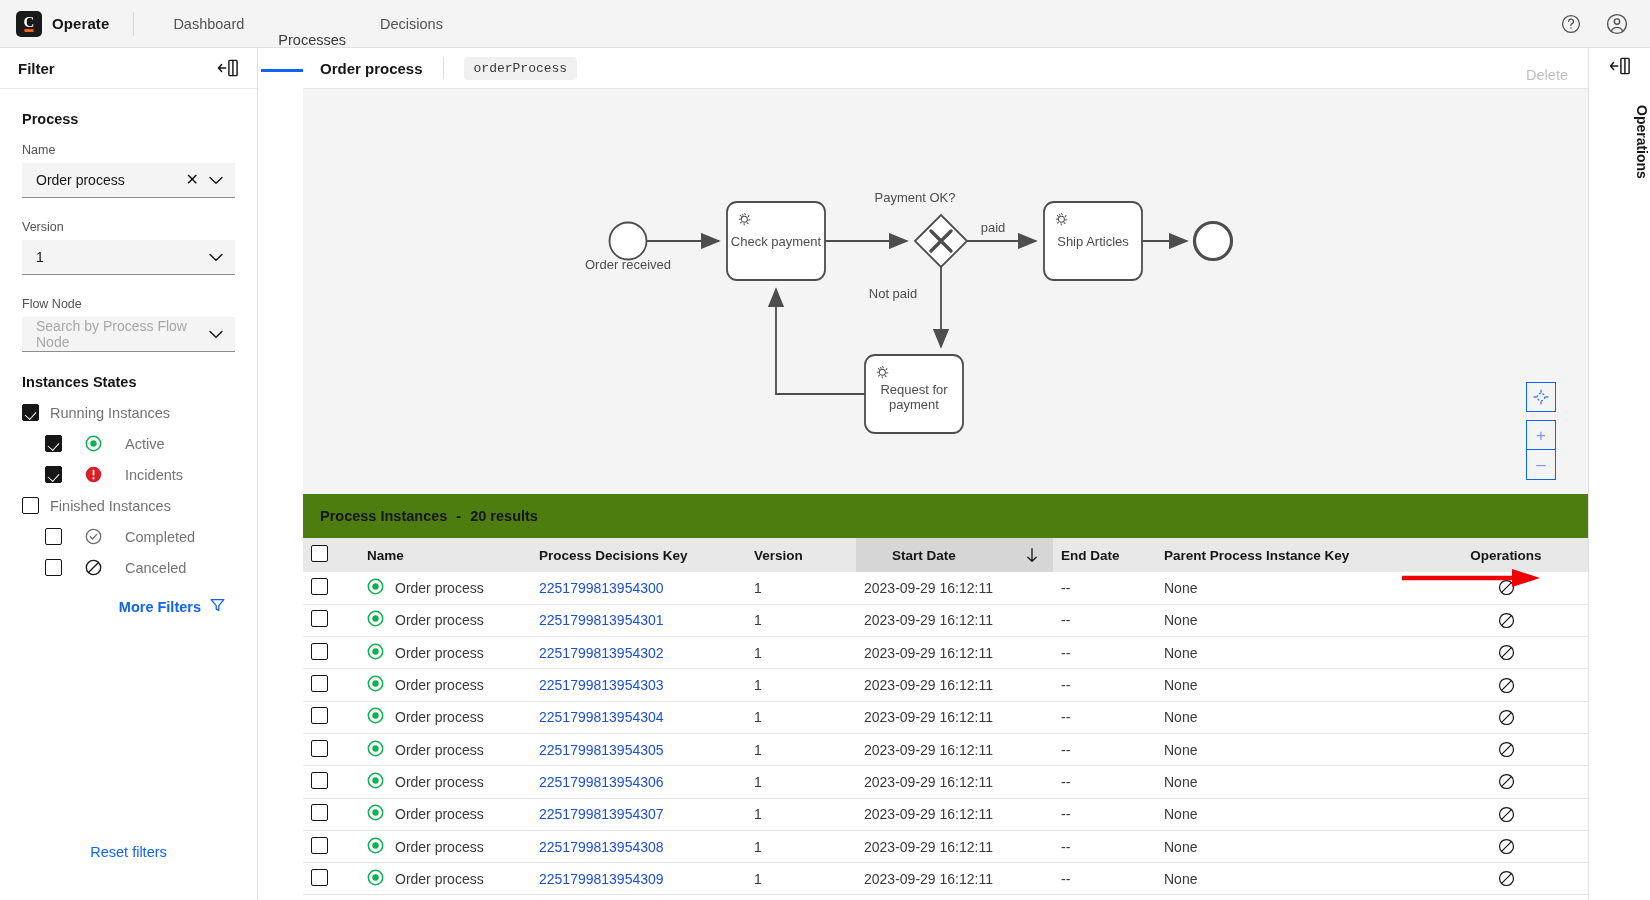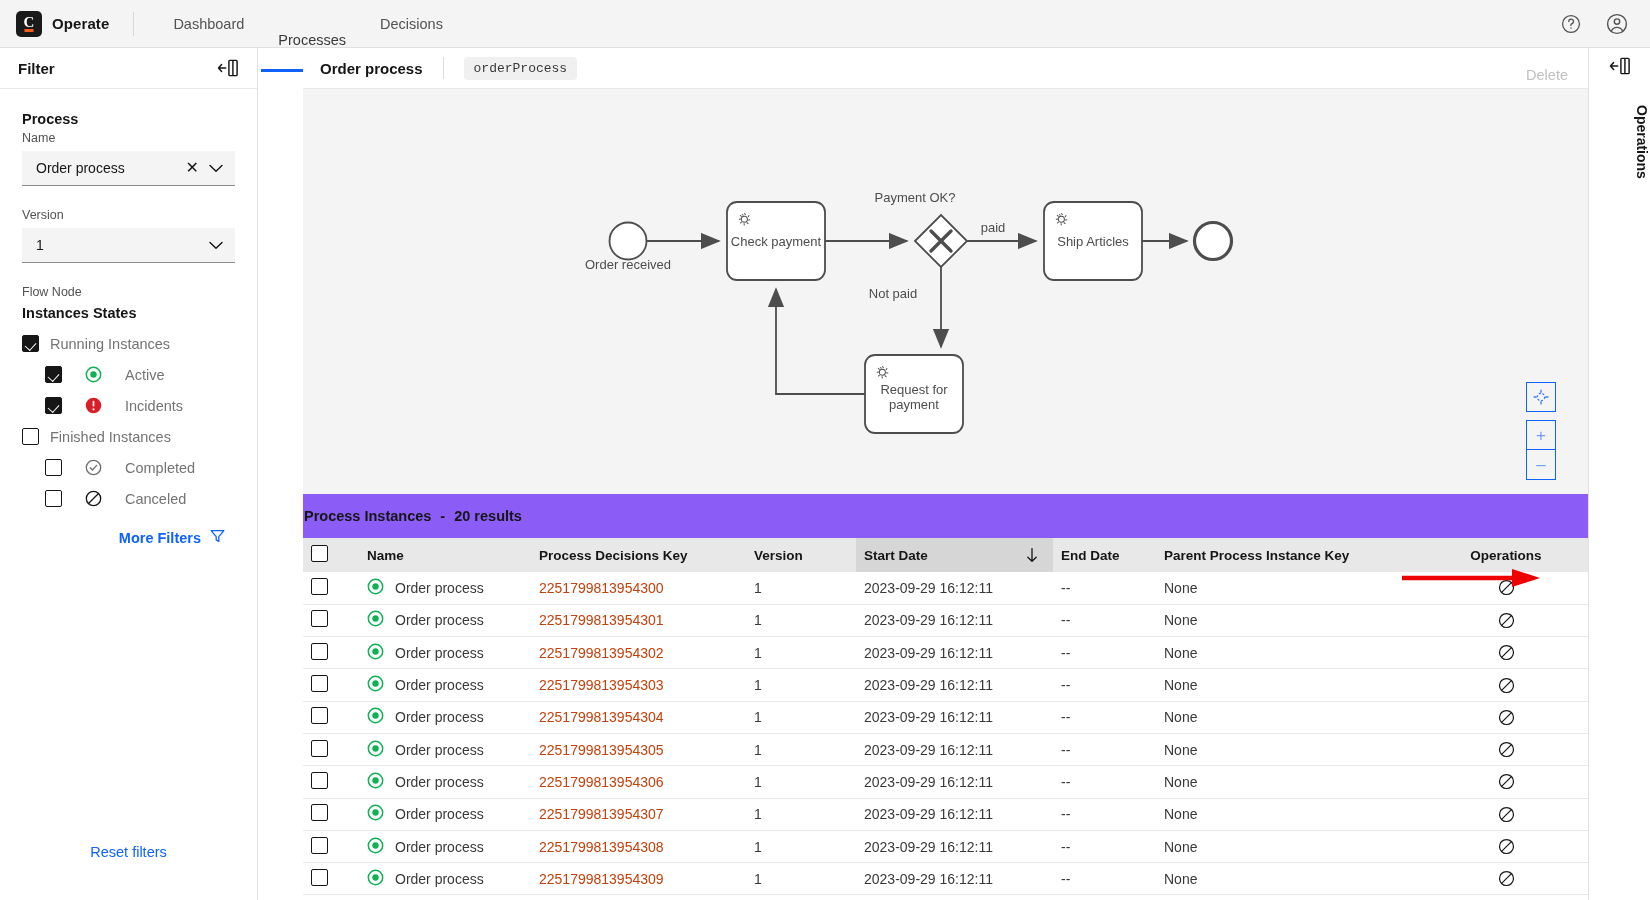--- a/index.html
+++ b/index.html
@@ -52,21 +52,21 @@
     position: absolute; left: 0; top: 48px; width: 258px; height: 852px;
     background: #fff; border-right: 1px solid #e0e0e0;
   }
   .filter-head {
     height: 41px; display: flex; align-items: center; justify-content: space-between;
     padding: 0 18px; border-bottom: 1px solid #e8e8e8;
   }
   .filter-head h2 { font-size: 15px; font-weight: bold; }
   .collapse-ic { cursor: pointer; display: flex; }
   .filter-body { padding: 22px 22px 0 22px; }
-  .sec-title { font-size: 14.5px; font-weight: bold; margin-bottom: 4px; }
+  .sec-title { font-size: 14.5px; font-weight: bold; margin-bottom: 16px; }
   .field-label { font-size: 12.5px; color: #525252; margin-bottom: 6px; }
   .sel {
     position: relative; height: 35px; background: #f4f4f4;
     border-bottom: 1px solid #8d8d8d; display: flex; align-items: center;
     padding: 0 8px 0 14px; margin-bottom: 22px; cursor: pointer;
   }
   .sel .val { font-size: 14px; color: #161616; flex: 1; }
   .sel .val.ph { color: #a8a8a8; }
   .sel .x { font-size: 16px; color: #161616; padding: 0 6px; line-height: 1; }
   .chev { display: flex; padding: 0 4px; }
@@ -113,38 +113,38 @@
   .zoombtn {
     width: 30px; height: 30px; border: 1px solid #0f62fe; background: transparent;
     display: flex; align-items: center; justify-content: center; cursor: pointer;
     color: #0f62fe;
   }
   .zoomgrp { display: flex; flex-direction: column; }
   .zoomgrp .zoombtn + .zoombtn { border-top: none; }
   .zoombtn .plus, .zoombtn .minus { color: #6f9bf5; font-size: 17px; line-height: 1; font-weight: 500; }
 
   
-  .tbl-head-row { height: 44px; display: flex; align-items: center; padding-left: 1px; background: #8b5cf6; }
+  .tbl-head-row { height: 44px; display: flex; align-items: center; padding-left: 17px; background: #4d7c0f; }
   .tbl-head-row .t { font-size: 14.5px; font-weight: bold; }
   .tbl-head-row .dash { font-size: 14.5px; font-weight: bold; margin: 0 9px; }
   table { width: 100%; border-collapse: collapse; table-layout: fixed; }
   thead th {
     background: #e8e8e8; height: 34px; font-size: 13.5px; font-weight: bold;
     color: #161616; text-align: left; padding: 0 8px; white-space: nowrap;
   }
   thead th.sorted { background: #d6d6d6; }
-  thead th .th-in { display: flex; align-items: center; }
+  thead th .th-in { display: flex; align-items: center; margin-left: 28px; }
   thead th .sort-ic { margin-left: auto; padding-right: 6px; display: flex; }
   tbody td {
     height: 32.3px; font-size: 14px; color: #393939; padding: 0 8px;
     border-bottom: 1px solid #e8e8e8; white-space: nowrap; overflow: hidden;
   }
   .cb { width: 17px; height: 17px; border: 1px solid #161616; border-radius: 2px; background: #fff; display: inline-block; cursor: pointer; }
   .name-cell { display: flex; align-items: center; gap: 11px; }
-  .key-link { color: #c2410c; text-decoration: none; font-size: 14px; }
+  .key-link { color: #1d4ed8; text-decoration: none; font-size: 14px; }
   .ops-cell { display: flex; justify-content: center; }
   .op-ic { cursor: pointer; display: flex; }
 
   
   col.c-chk { width: 56px; }
   col.c-name { width: 172px; }
   col.c-key { width: 215px; }
   col.c-ver { width: 110px; }
   col.c-sd { width: 197px; }
   col.c-ed { width: 103px; }
@@ -232,20 +232,28 @@
       <div class="sel">
         <span class="val">1</span>
         <span class="chev">
           <svg width="14" height="9" viewBox="0 0 14 9" fill="none" stroke="#161616" stroke-width="1.4">
               <path d="M1 1.5 7 7.3 13 1.5" stroke-linecap="round" stroke-linejoin="round"></path>
             </svg>
         </span>
       </div>
 
       <div class="field-label">Flow Node</div>
+      <div class="sel">
+        <span class="val ph">Search by Process Flow Node</span>
+        <span class="chev">
+          <svg width="14" height="9" viewBox="0 0 14 9" fill="none" stroke="#161616" stroke-width="1.4">
+              <path d="M1 1.5 7 7.3 13 1.5" stroke-linecap="round" stroke-linejoin="round"></path>
+            </svg>
+        </span>
+      </div>
 
       <div class="states-title">Instances States</div>
 
       <div class="chk-row">
         <span class="box on"></span>
         <span class="chk-label">Running Instances</span>
       </div>
 
       <div class="chk-row indent">
         <span class="box on"></span>

